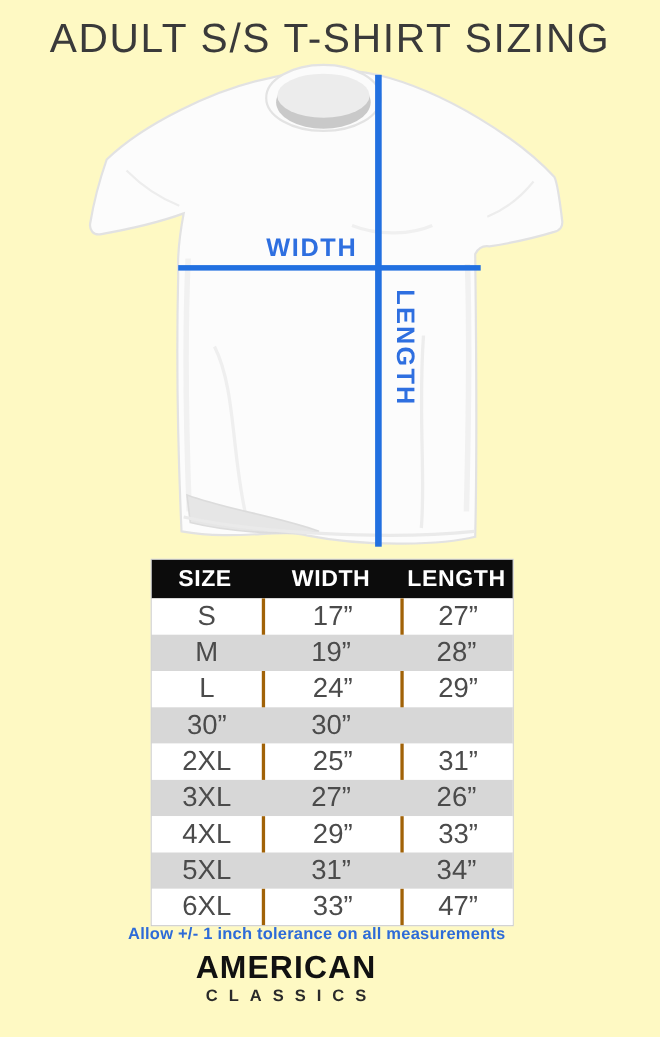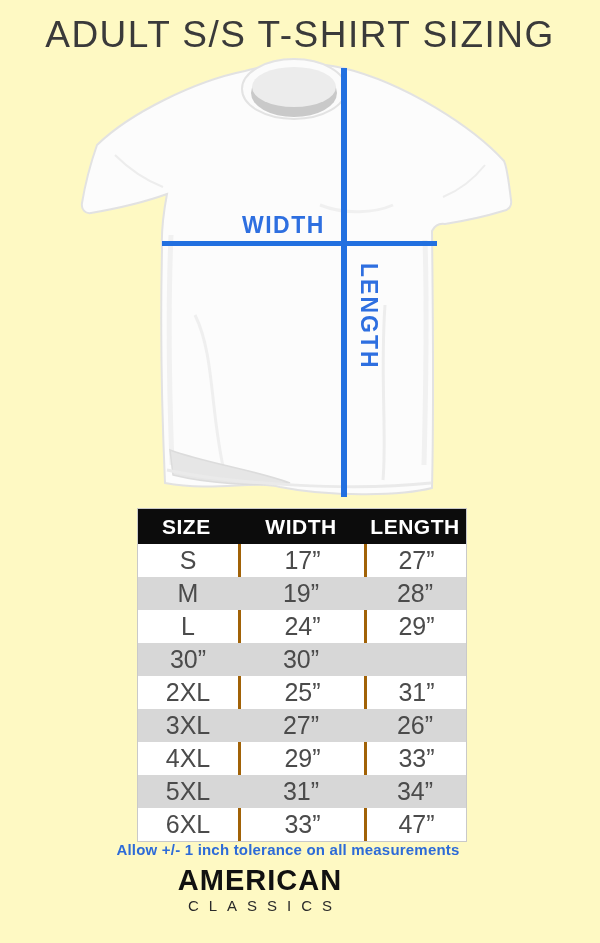--- a/index.html
+++ b/index.html
@@ -45,21 +45,21 @@
 
   .note {
     position:absolute; top:841px; left:0; width:520px; text-align:center;
     font-size:15px; font-weight:bold; color:#2d6bd8; letter-spacing:0.2px;margin-left:28px;
   }
   .brand { position:absolute; top:864px; left:0; width:520px; text-align:center; }
   .brand-main {
     font-size:29px; font-weight:800; color:#111111; letter-spacing:1px; line-height:33px;
   }
   .brand-sub {
-    font-size:15px; font-weight:400; color:#2a2a2a;
+    font-size:15px; font-weight:700; color:#2a2a2a;
     letter-spacing:10px; padding-left:10px; line-height:18px;
   }
 </style>
 </head>
 <body>
 
 <div class="page">
 
   <h1 class="title">ADULT S/S T-SHIRT SIZING</h1>
 

